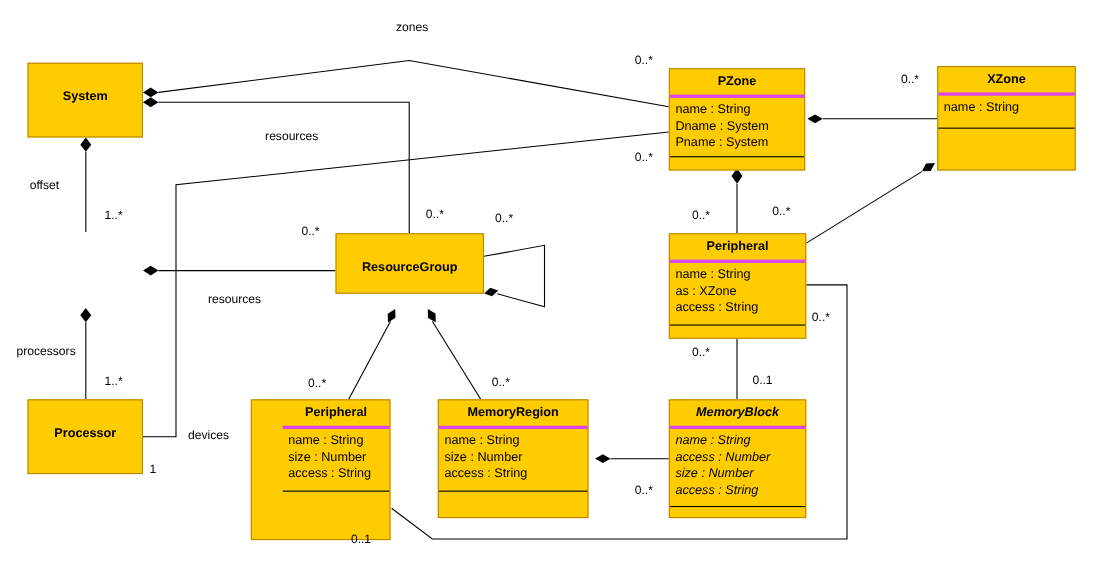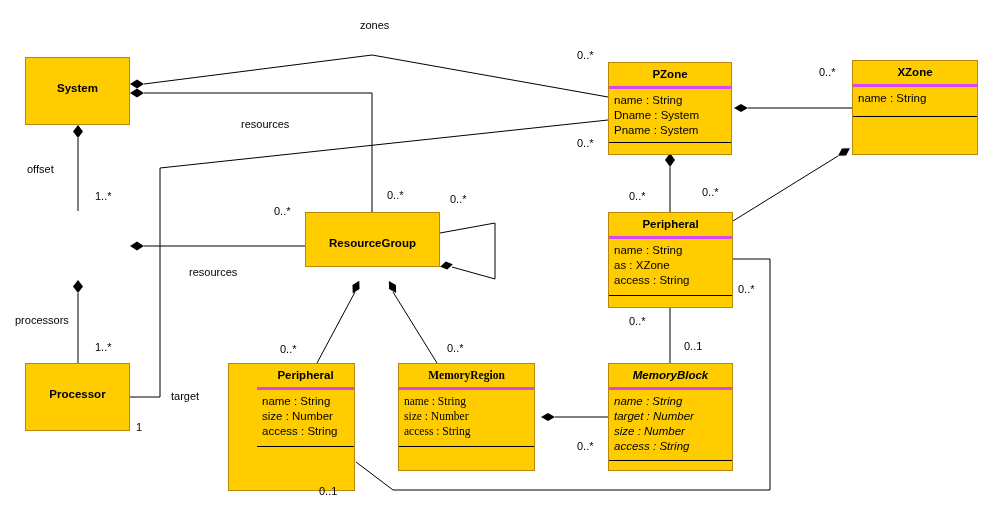--- a/index.html
+++ b/index.html
@@ -17,21 +17,21 @@
   .cls .empty{flex:1;}
 
   .lbl{position:absolute;font-size:11px;color:#000;white-space:nowrap;}
 
   
   #c-system       {left:25px; top:57px;  width:105px;height:68px;}
   #c-device       {left:25px; top:211px; width:105px;height:68px;}
   #c-processor    {left:25px; top:363px; width:105px;height:68px;}
   #c-resourcegroup{left:305px;top:212px; width:135px;height:55px;}
   #c-peripheral   {left:228px;top:363px; width:127px;height:128px;padding-left:28px;}
-  #c-memoryregion {left:398px;top:363px; width:137px;height:108px;font-family:Liberation Serif, serif;}
+  #c-memoryregion {left:398px;top:363px; width:137px;height:108px;}
   #c-memoryblock  {left:608px;top:363px; width:125px;height:108px;font-style:italic;}
   #c-assignment   {left:608px;top:212px; width:125px;height:96px;}
   #c-pzone        {left:608px;top:62px;  width:124px;height:93px;}
   #c-xzone        {left:852px;top:60px;  width:126px;height:95px;}
   #c-peripheral .attrs, #c-memoryregion .attrs, #c-assignment .attrs{height:50px;}
   #c-memoryblock .attrs{height:64px;}
   #c-pzone .attrs{height:47px;}
   #c-xzone .attrs{height:23px;}
 </style>
 </head>
@@ -100,21 +100,21 @@
       <div>size : Number</div>
       <div>access : String</div>
     </div>
     <div class="empty"></div>
   </div>
 
   <div id="c-memoryblock" class="cls comp">
     <div class="title">MemoryBlock</div>
     <div class="attrs">
       <div>name : String</div>
-      <div>target : Number</div>
+      <div>access : Number</div>
       <div>size : Number</div>
       <div>access : String</div>
     </div>
     <div class="empty"></div>
   </div>
 
   <div id="c-assignment" class="cls comp">
     <div class="title">Peripheral</div>
     <div class="attrs">
       <div>name : String</div>
@@ -145,21 +145,21 @@
   <div class="lbl" style="left:360px;top:19px;">zones</div>
   <div class="lbl" style="left:577px;top:49px;">0..*</div>
   <div class="lbl" style="left:27px;top:163px;">offset</div>
   <div class="lbl" style="left:95px;top:190px;">1..*</div>
   <div class="lbl" style="left:15px;top:314px;">processors</div>
   <div class="lbl" style="left:95px;top:341px;">1..*</div>
   <div class="lbl" style="left:241px;top:118px;">resources</div>
   <div class="lbl" style="left:387px;top:189px;">0..*</div>
   <div class="lbl" style="left:189px;top:266px;">resources</div>
   <div class="lbl" style="left:274px;top:205px;">0..*</div>
-  <div class="lbl" style="left:171px;top:390px;">target</div>
+  <div class="lbl" style="left:171px;top:390px;">devices</div>
   <div class="lbl" style="left:136px;top:421px;">1</div>
   <div class="lbl" style="left:577px;top:137px;">0..*</div>
   <div class="lbl" style="left:450px;top:193px;">0..*</div>
   <div class="lbl" style="left:280px;top:343px;">0..*</div>
   <div class="lbl" style="left:447px;top:342px;">0..*</div>
   <div class="lbl" style="left:819px;top:66px;">0..*</div>
   <div class="lbl" style="left:629px;top:190px;">0..*</div>
   <div class="lbl" style="left:702px;top:186px;">0..*</div>
   <div class="lbl" style="left:629px;top:315px;">0..*</div>
   <div class="lbl" style="left:684px;top:340px;">0..1</div>

